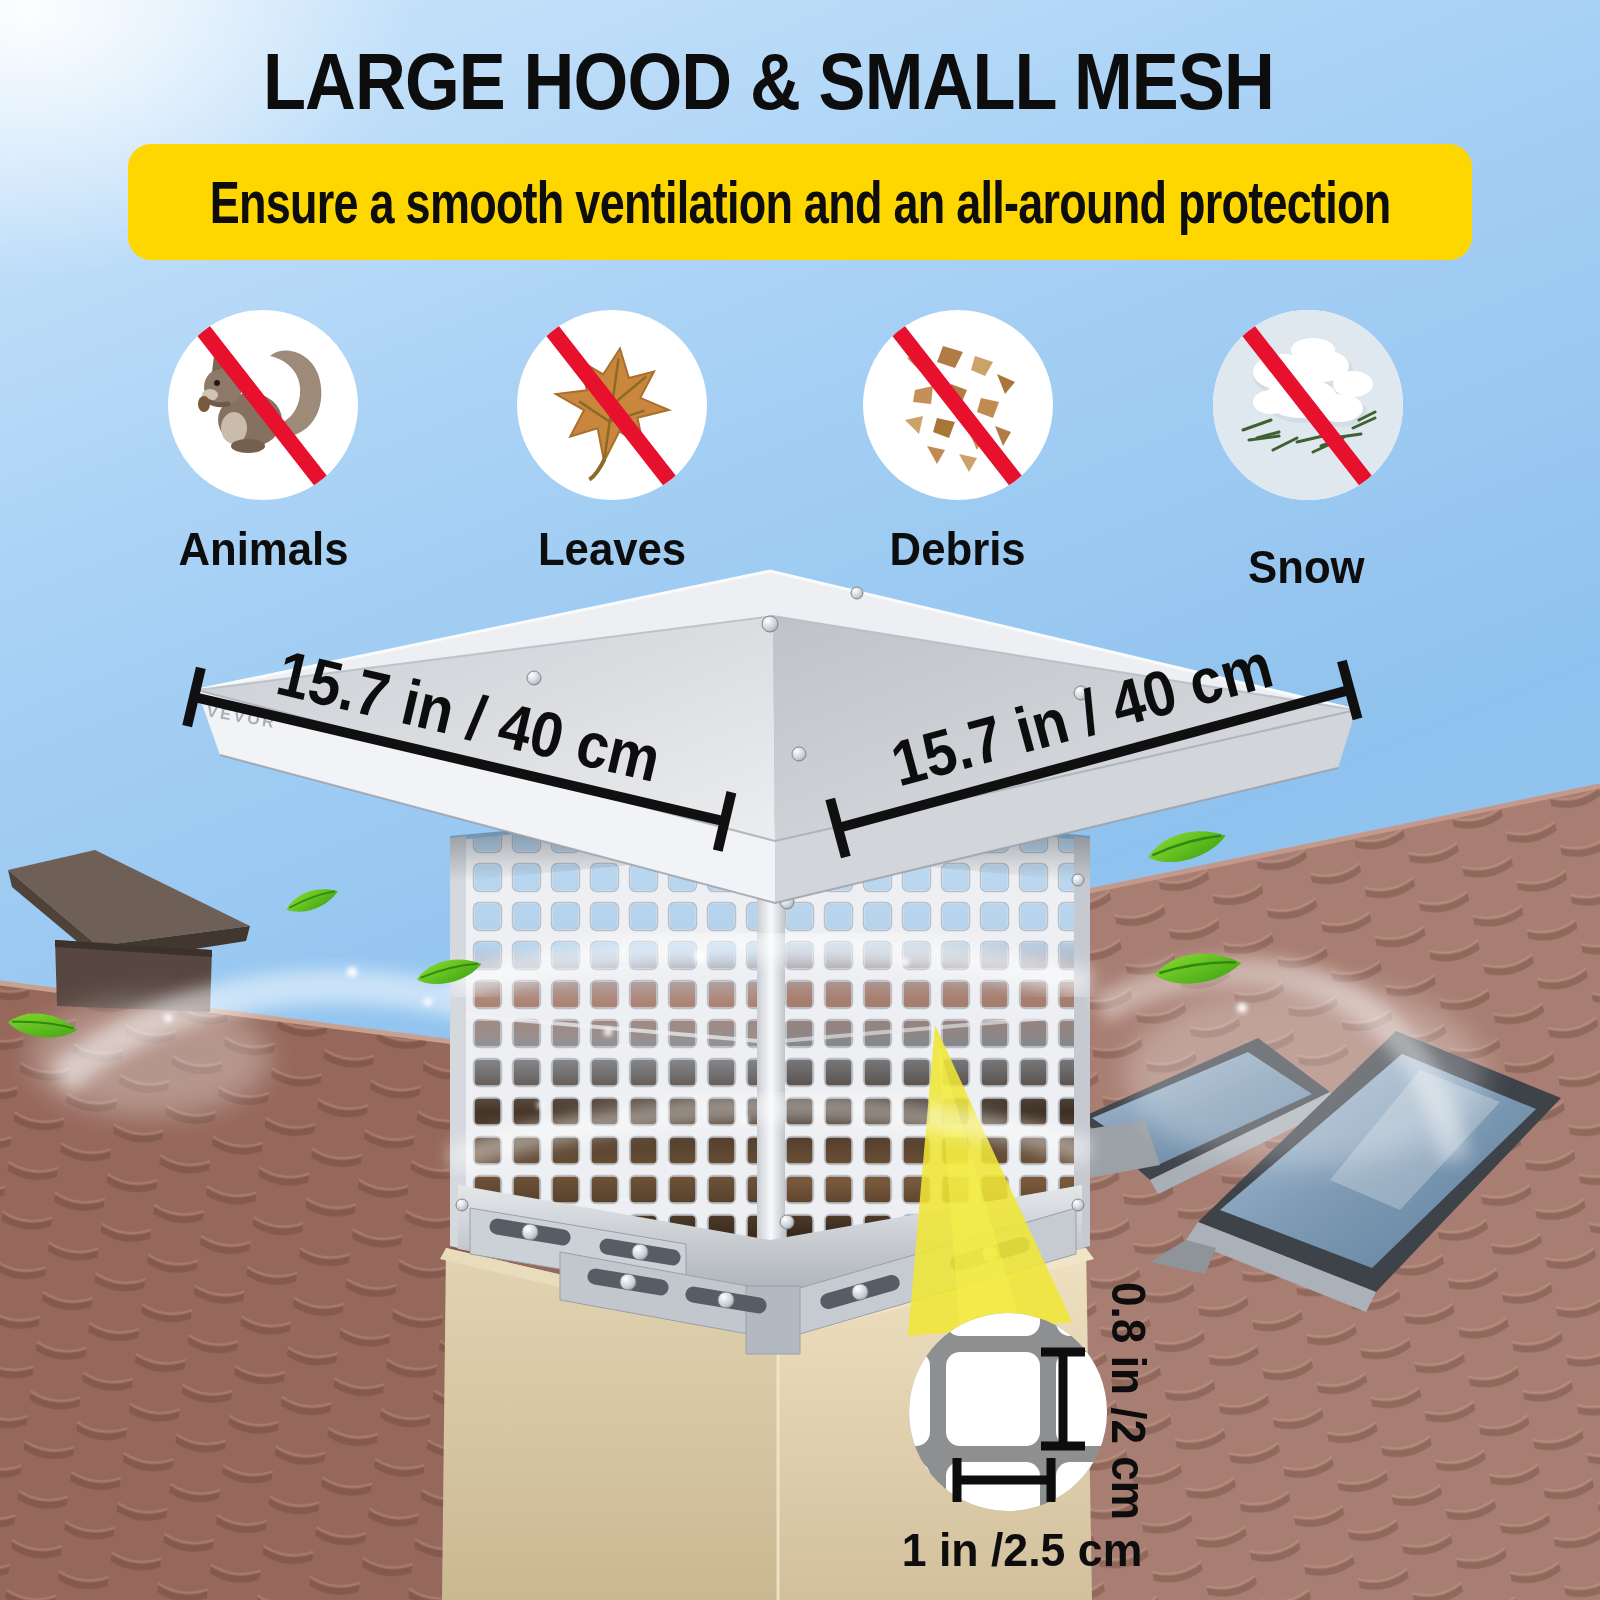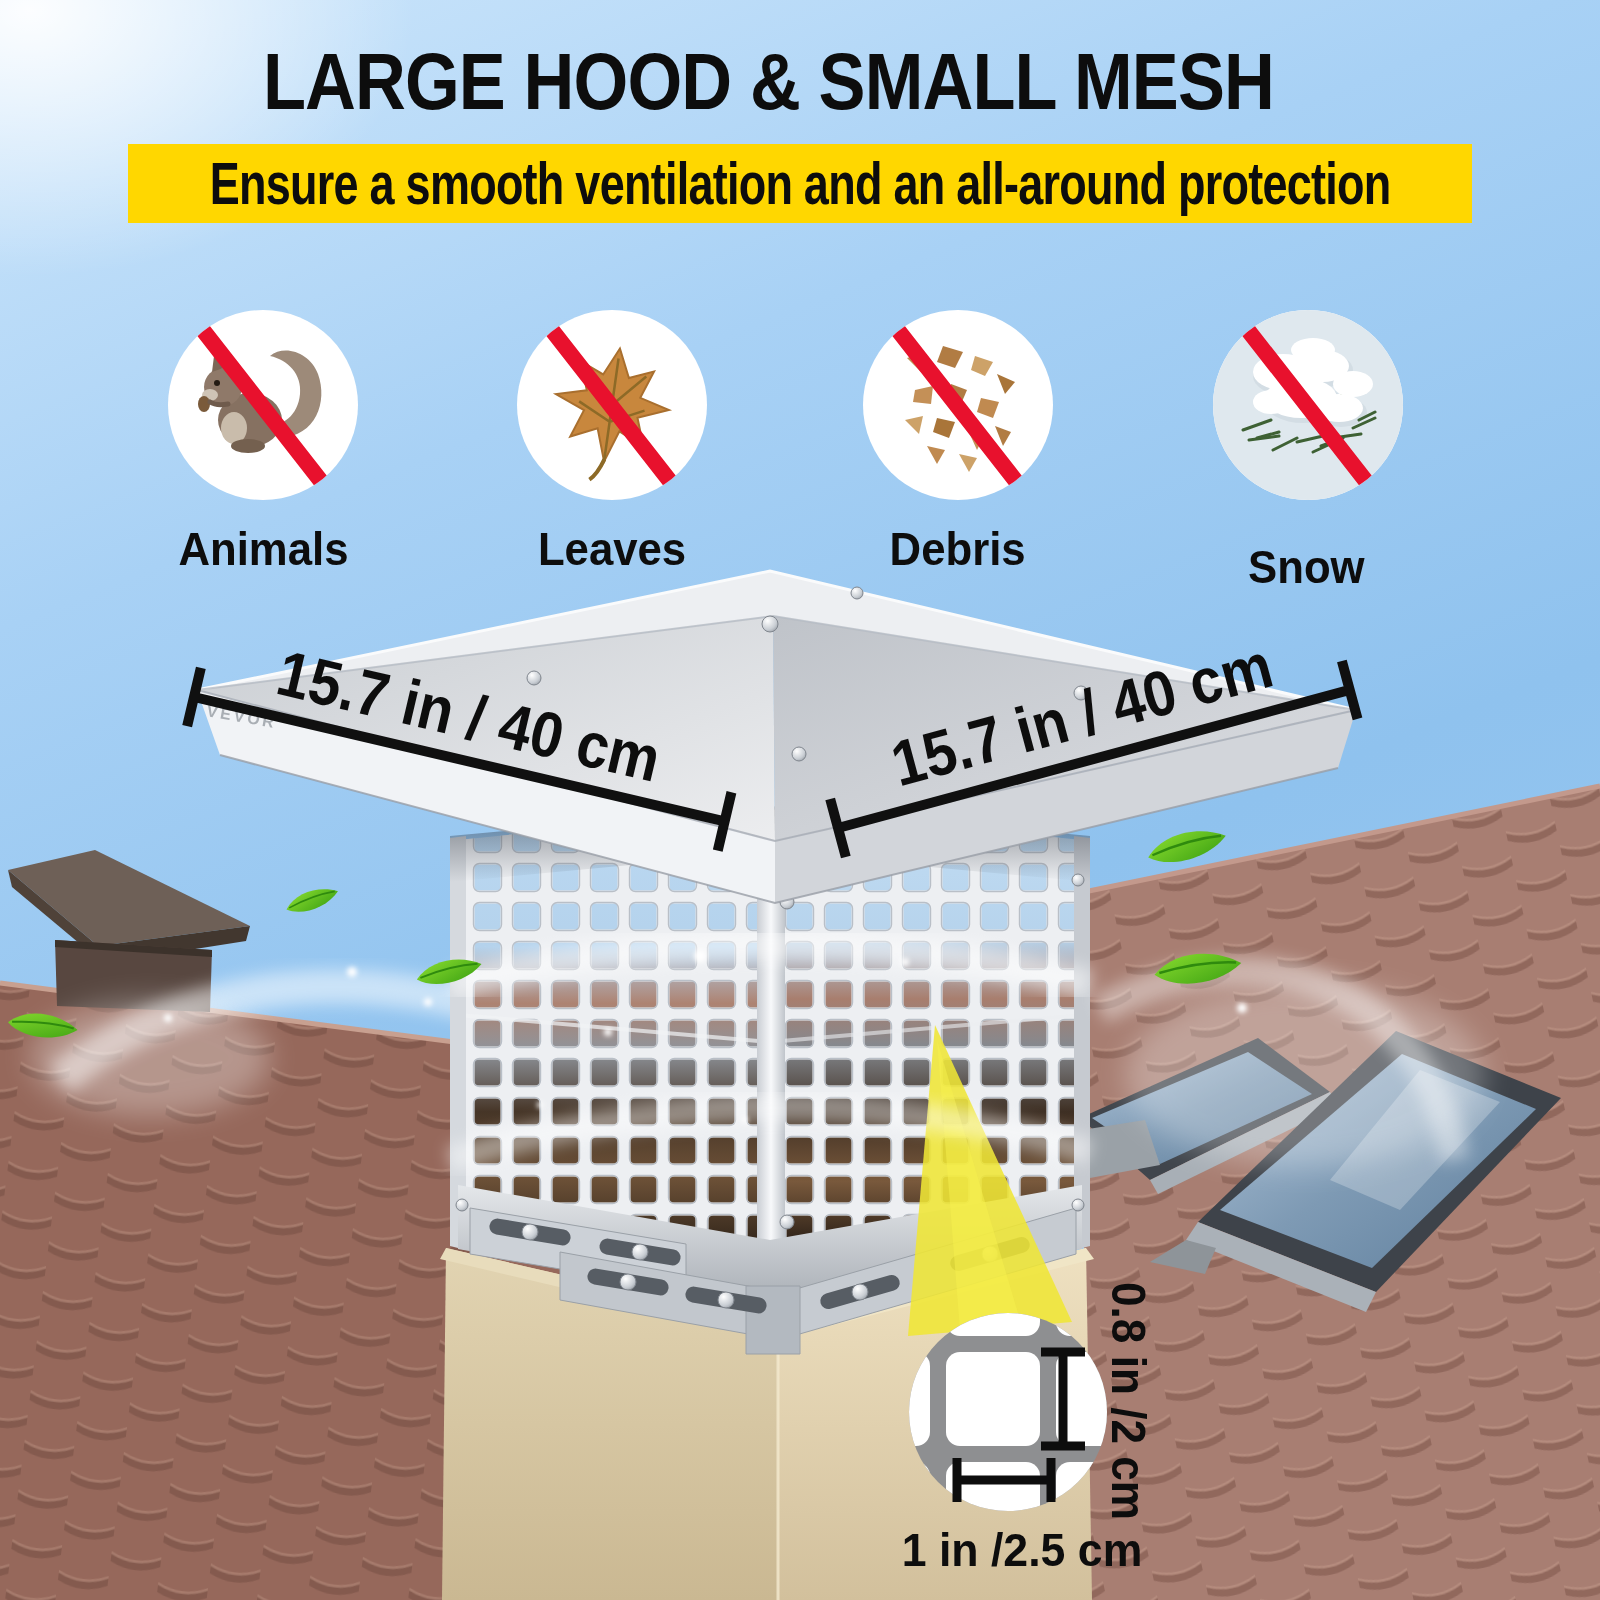--- a/index.html
+++ b/index.html
@@ -6,22 +6,22 @@
   body{width:1600px;height:1600px;position:relative;overflow:hidden;
        font-family:"Liberation Sans", sans-serif;}
   .stage{position:absolute;inset:0;width:1600px;height:1600px;
     background:
       radial-gradient(620px 430px at 30px 10px, rgba(255,255,255,.95), rgba(255,255,255,0) 62%),
       linear-gradient(158deg,#cde6fb 0%,#a8d1f5 28%,#8fc2ee 58%,#9ccbf2 100%);}
   .scene-svg{position:absolute;left:0;top:0;width:1600px;height:1600px;}
   .page-title{position:absolute;left:0;top:40px;width:1536px;text-align:center;
     font-size:80px;font-weight:900;color:#0d0d0d;line-height:84px;white-space:nowrap;}
   .page-title .squeeze{display:inline-block;transform:scaleX(.88);transform-origin:center;letter-spacing:-1px;}
-  .banner{position:absolute;left:128px;top:144px;width:1344px;height:79px;background:#FFD700;
-    display:flex;align-items:center;justify-content:center;}
+  .banner{position:absolute;left:128px;top:144px;width:1344px;height:116px;background:#FFD700;
+    display:flex;align-items:center;justify-content:center;border-radius:23px;}
   .banner .txt{font-size:60px;font-weight:800;color:#0d0d0d;white-space:nowrap;
     display:inline-block;transform:scaleX(.75);transform-origin:center;letter-spacing:-1px;}
   .icon-circle{position:absolute;top:310px;width:190px;height:190px;border-radius:50%;
     background:#fff;overflow:hidden;}
   .icon-circle svg{position:absolute;left:0;top:0;}
   .slash{position:absolute;left:87px;top:-28px;width:16px;height:250px;background:#E8112D;
     border-radius:8px;transform:rotate(-38deg);}
   .icon-label{position:absolute;top:522px;width:320px;text-align:center;
     font-size:46px;font-weight:800;color:#0d0d0d;white-space:nowrap;}
   .icon-label .squeeze{display:inline-block;transform:scaleX(.95);}

